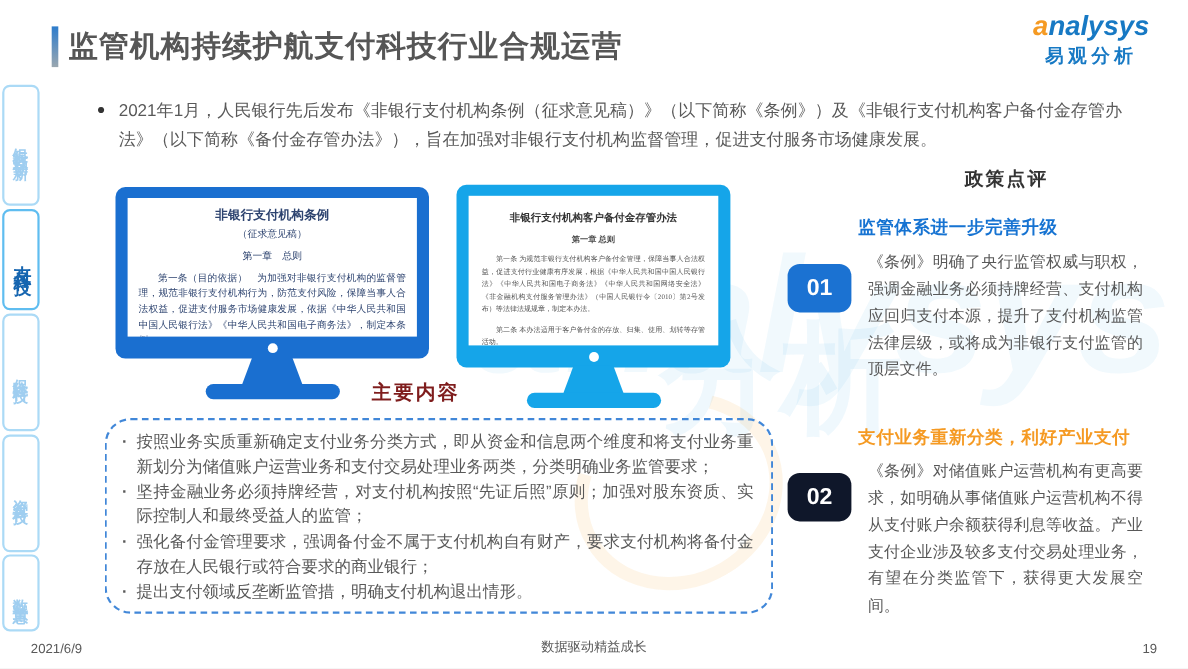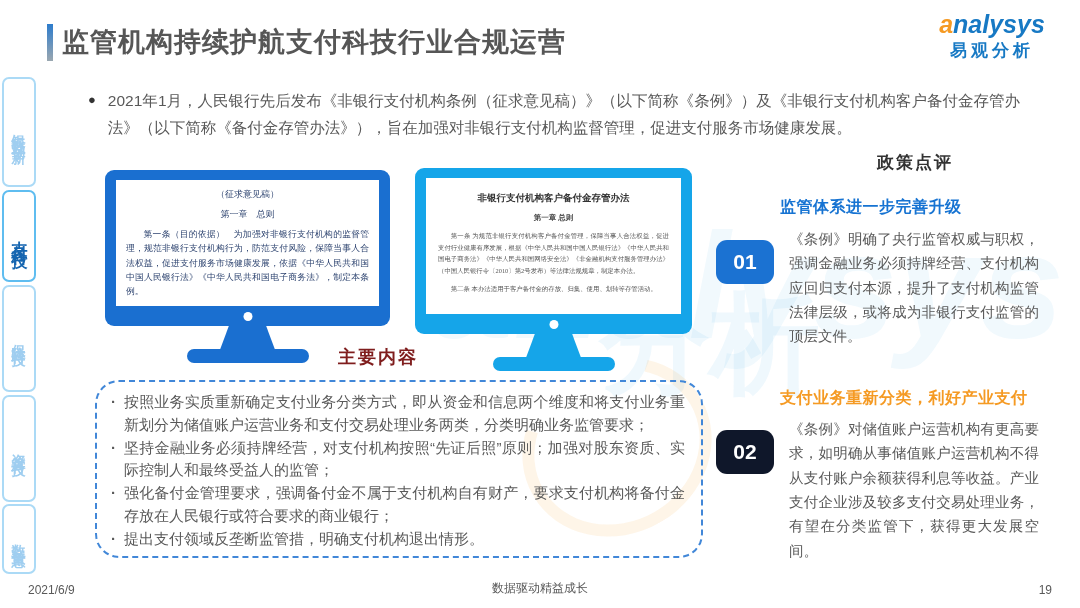--- a/index.html
+++ b/index.html
@@ -51,21 +51,21 @@
   .m1 .mon-inner{left:11px;top:10px;right:11px;bottom:20px;padding:5px 10px;color:#2e4470;}
   .m1 .cam{bottom:5px;}
   .m1 .mon-neck{top:154px;width:56px;height:27px;background:#1a6fd0;}
   .m1 .mon-base{top:179px;width:122px;height:14px;background:#1a6fd0;}
   .m1 .doc-title{font-size:11.5px;font-weight:bold;text-align:center;margin-top:3px;}
   .m1 .doc-sub{font-size:9px;text-align:center;margin-top:3px;}
   .m1 .doc-chap{font-size:9px;text-align:center;margin-top:7px;}
   .m1 .doc-body{font-size:8.8px;line-height:1.62;text-align:justify;margin-top:6px;text-indent:2em;}
 
   
-  .m2 .mon-screen{width:277px;height:166px;background:#15a5e9;}
+  .m2 .mon-screen{width:249px;height:166px;background:#15a5e9;}
   .m2 .mon-inner{left:11px;top:10px;right:11px;bottom:20px;padding:6px 12px;
                  font-family:"Liberation Serif","DejaVu Serif",serif;color:#4a4a4a;}
   .m2 .cam{bottom:5px;}
   .m2 .mon-neck{top:164px;width:56px;height:27px;background:#15a5e9;}
   .m2 .mon-base{top:189px;width:122px;height:14px;background:#15a5e9;}
   .m2 .doc-title{font-size:9.5px;font-weight:bold;text-align:center;margin-top:8px;color:#333;}
   .m2 .doc-chap{font-size:7.5px;font-weight:bold;text-align:center;margin-top:8px;}
   .m2 .doc-body{font-size:6.4px;line-height:1.8;text-align:justify;margin-top:7px;text-indent:2em;color:#555;}
 
   
@@ -128,20 +128,21 @@
   </div>
 
   <div class="layer intro">
     <span class="dot">●</span>
     <span>2021年1月，人民银行先后发布《非银行支付机构条例（征求意见稿）》（以下简称《条例》）及《非银行支付机构客户备付金存管办法》（以下简称《备付金存管办法》），旨在加强对非银行支付机构监督管理，促进支付服务市场健康发展。</span>
   </div>
 
   <div class="monitor m1" style="left:105px;top:170px;">
     <div class="mon-screen">
       <div class="mon-inner">
+        <div class="doc-title">非银行支付机构条例</div>
         <div class="doc-sub">（征求意见稿）</div>
         <div class="doc-chap">第一章　总则</div>
         <div class="doc-body">第一条（目的依据）　为加强对非银行支付机构的监督管理，规范非银行支付机构行为，防范支付风险，保障当事人合法权益，促进支付服务市场健康发展，依据《中华人民共和国中国人民银行法》《中华人民共和国电子商务法》，制定本条例。</div>
       </div>
       <div class="cam"></div>
     </div>
     <div class="mon-neck"></div>
     <div class="mon-base"></div>
   </div>
 

